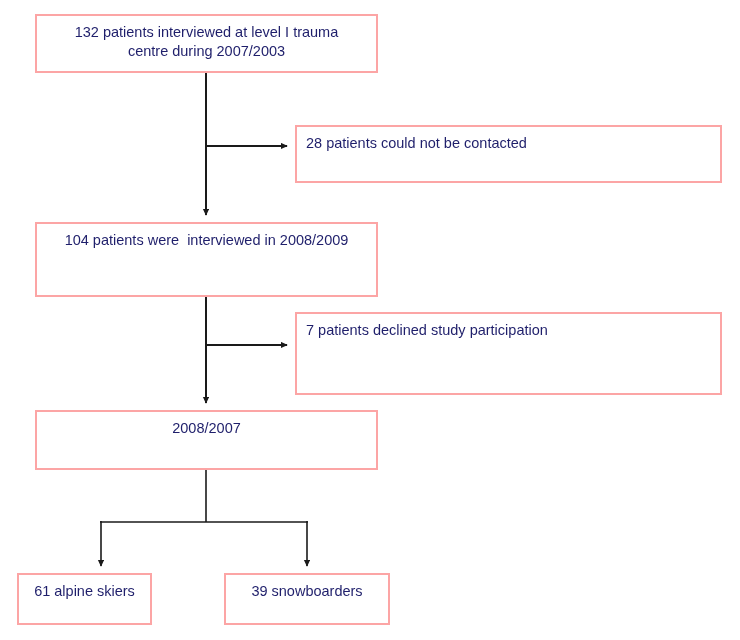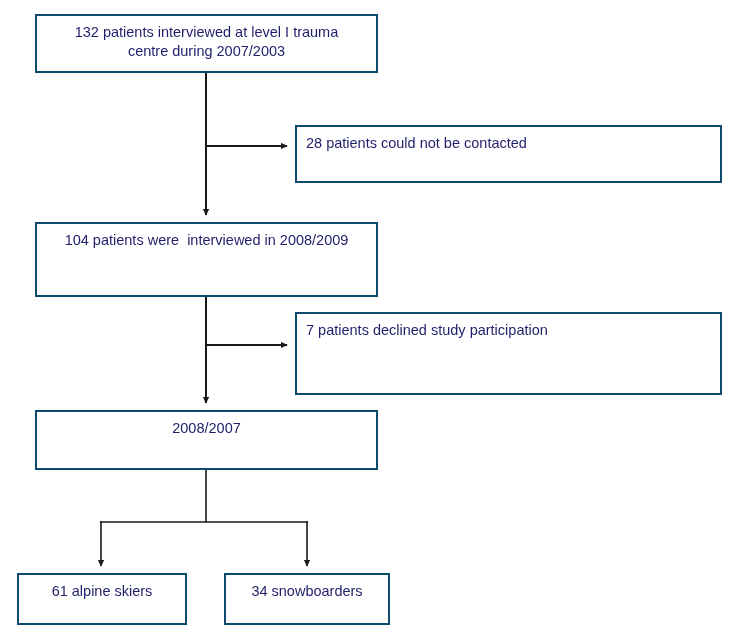--- a/index.html
+++ b/index.html
@@ -14,21 +14,21 @@
   #flow-canvas {
     position: relative;
     width: 740px;
     height: 640px;
     background: #ffffff;
     overflow: hidden;
   }
   .node-box {
     position: absolute;
     box-sizing: border-box;
-    border: 2px solid #0c4a6e;
+    border: 2px solid #fca5a5;
     background: #ffffff;
     color: #1f1f6b;
     font-size: 14.5px;
     line-height: 1.28;
     padding-top: 7px;
     z-index: 2;
   }
   .node-box.center-text {
     text-align: center;
     padding-left: 8px;
@@ -103,21 +103,21 @@
   </div>
 
   <div class="node-box left-text" style="left:295px; top:312px; width:427px; height:83px;">
     <span class="node-line">7 patients declined study participation</span>
   </div>
 
   <div class="node-box center-text" style="left:35px; top:410px; width:343px; height:60px;">
     <span class="node-line">2008/2007</span>
   </div>
 
-  <div class="node-box center-text" style="left:17px; top:573px; width:170px; height:52px;">
+  <div class="node-box center-text" style="left:17px; top:573px; width:135px; height:52px;">
     <span class="node-line">61 alpine skiers</span>
   </div>
 
   <div class="node-box center-text" style="left:224px; top:573px; width:166px; height:52px;">
-    <span class="node-line">34 snowboarders</span>
+    <span class="node-line">39 snowboarders</span>
   </div>
 
 </div>
 
 </body></html>

